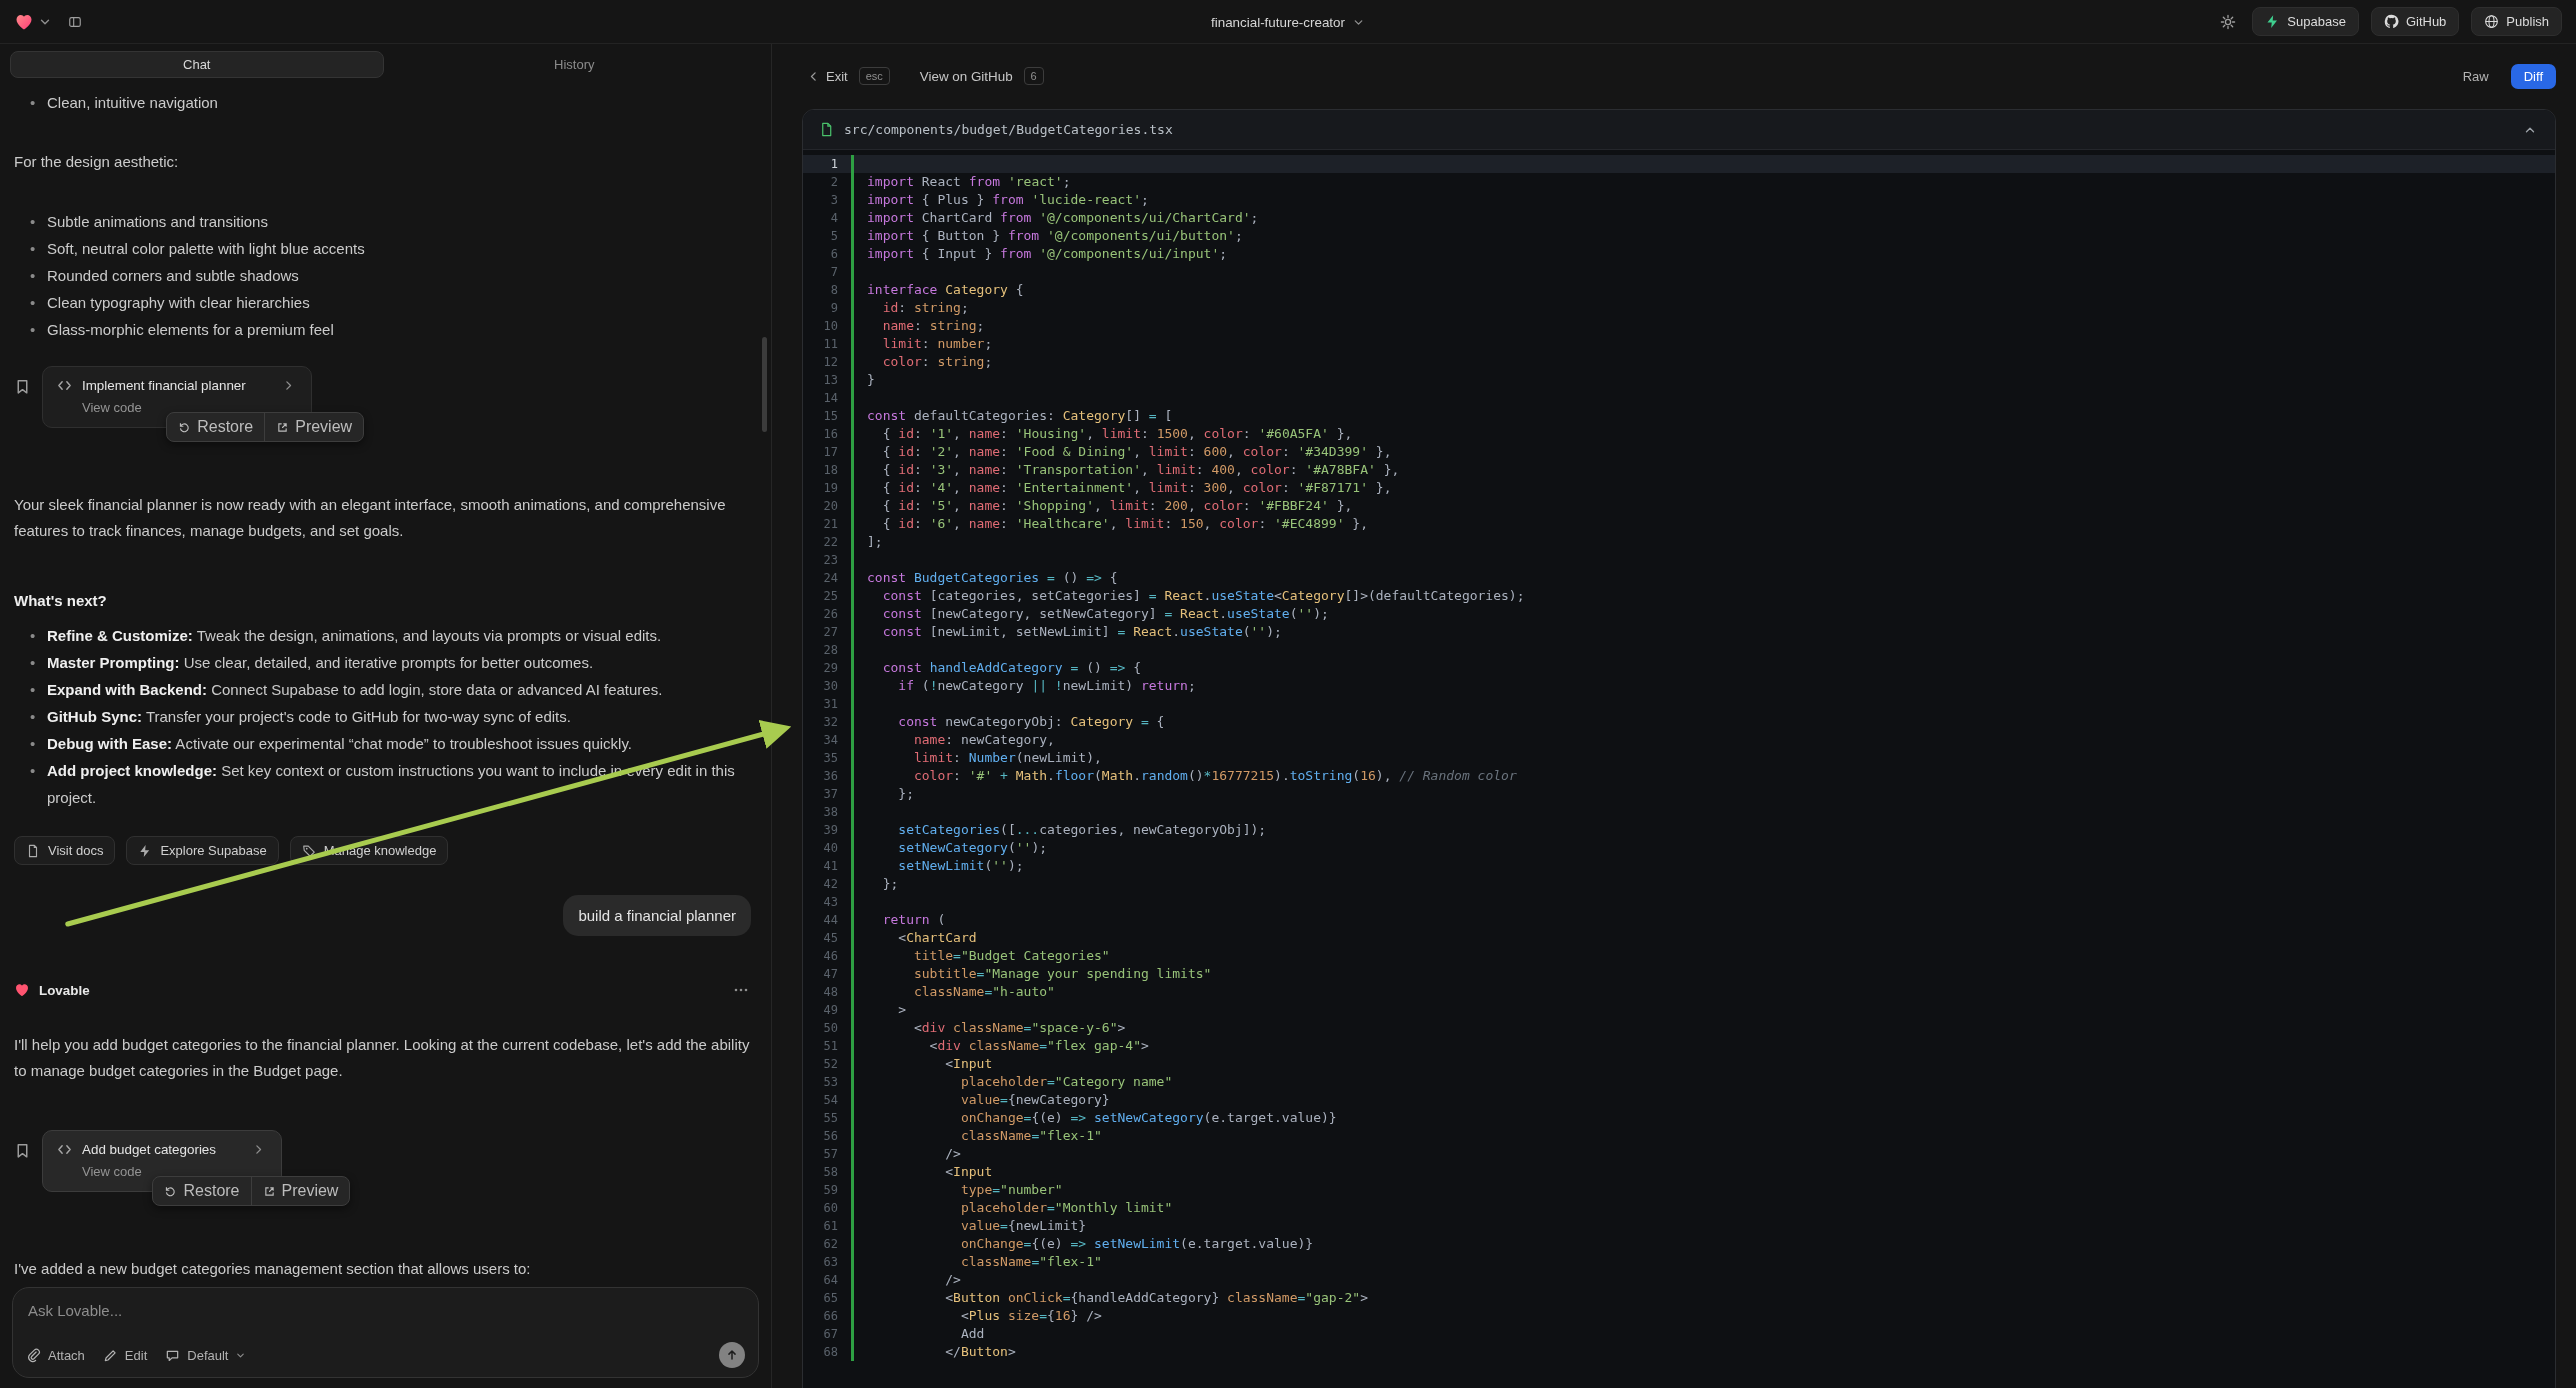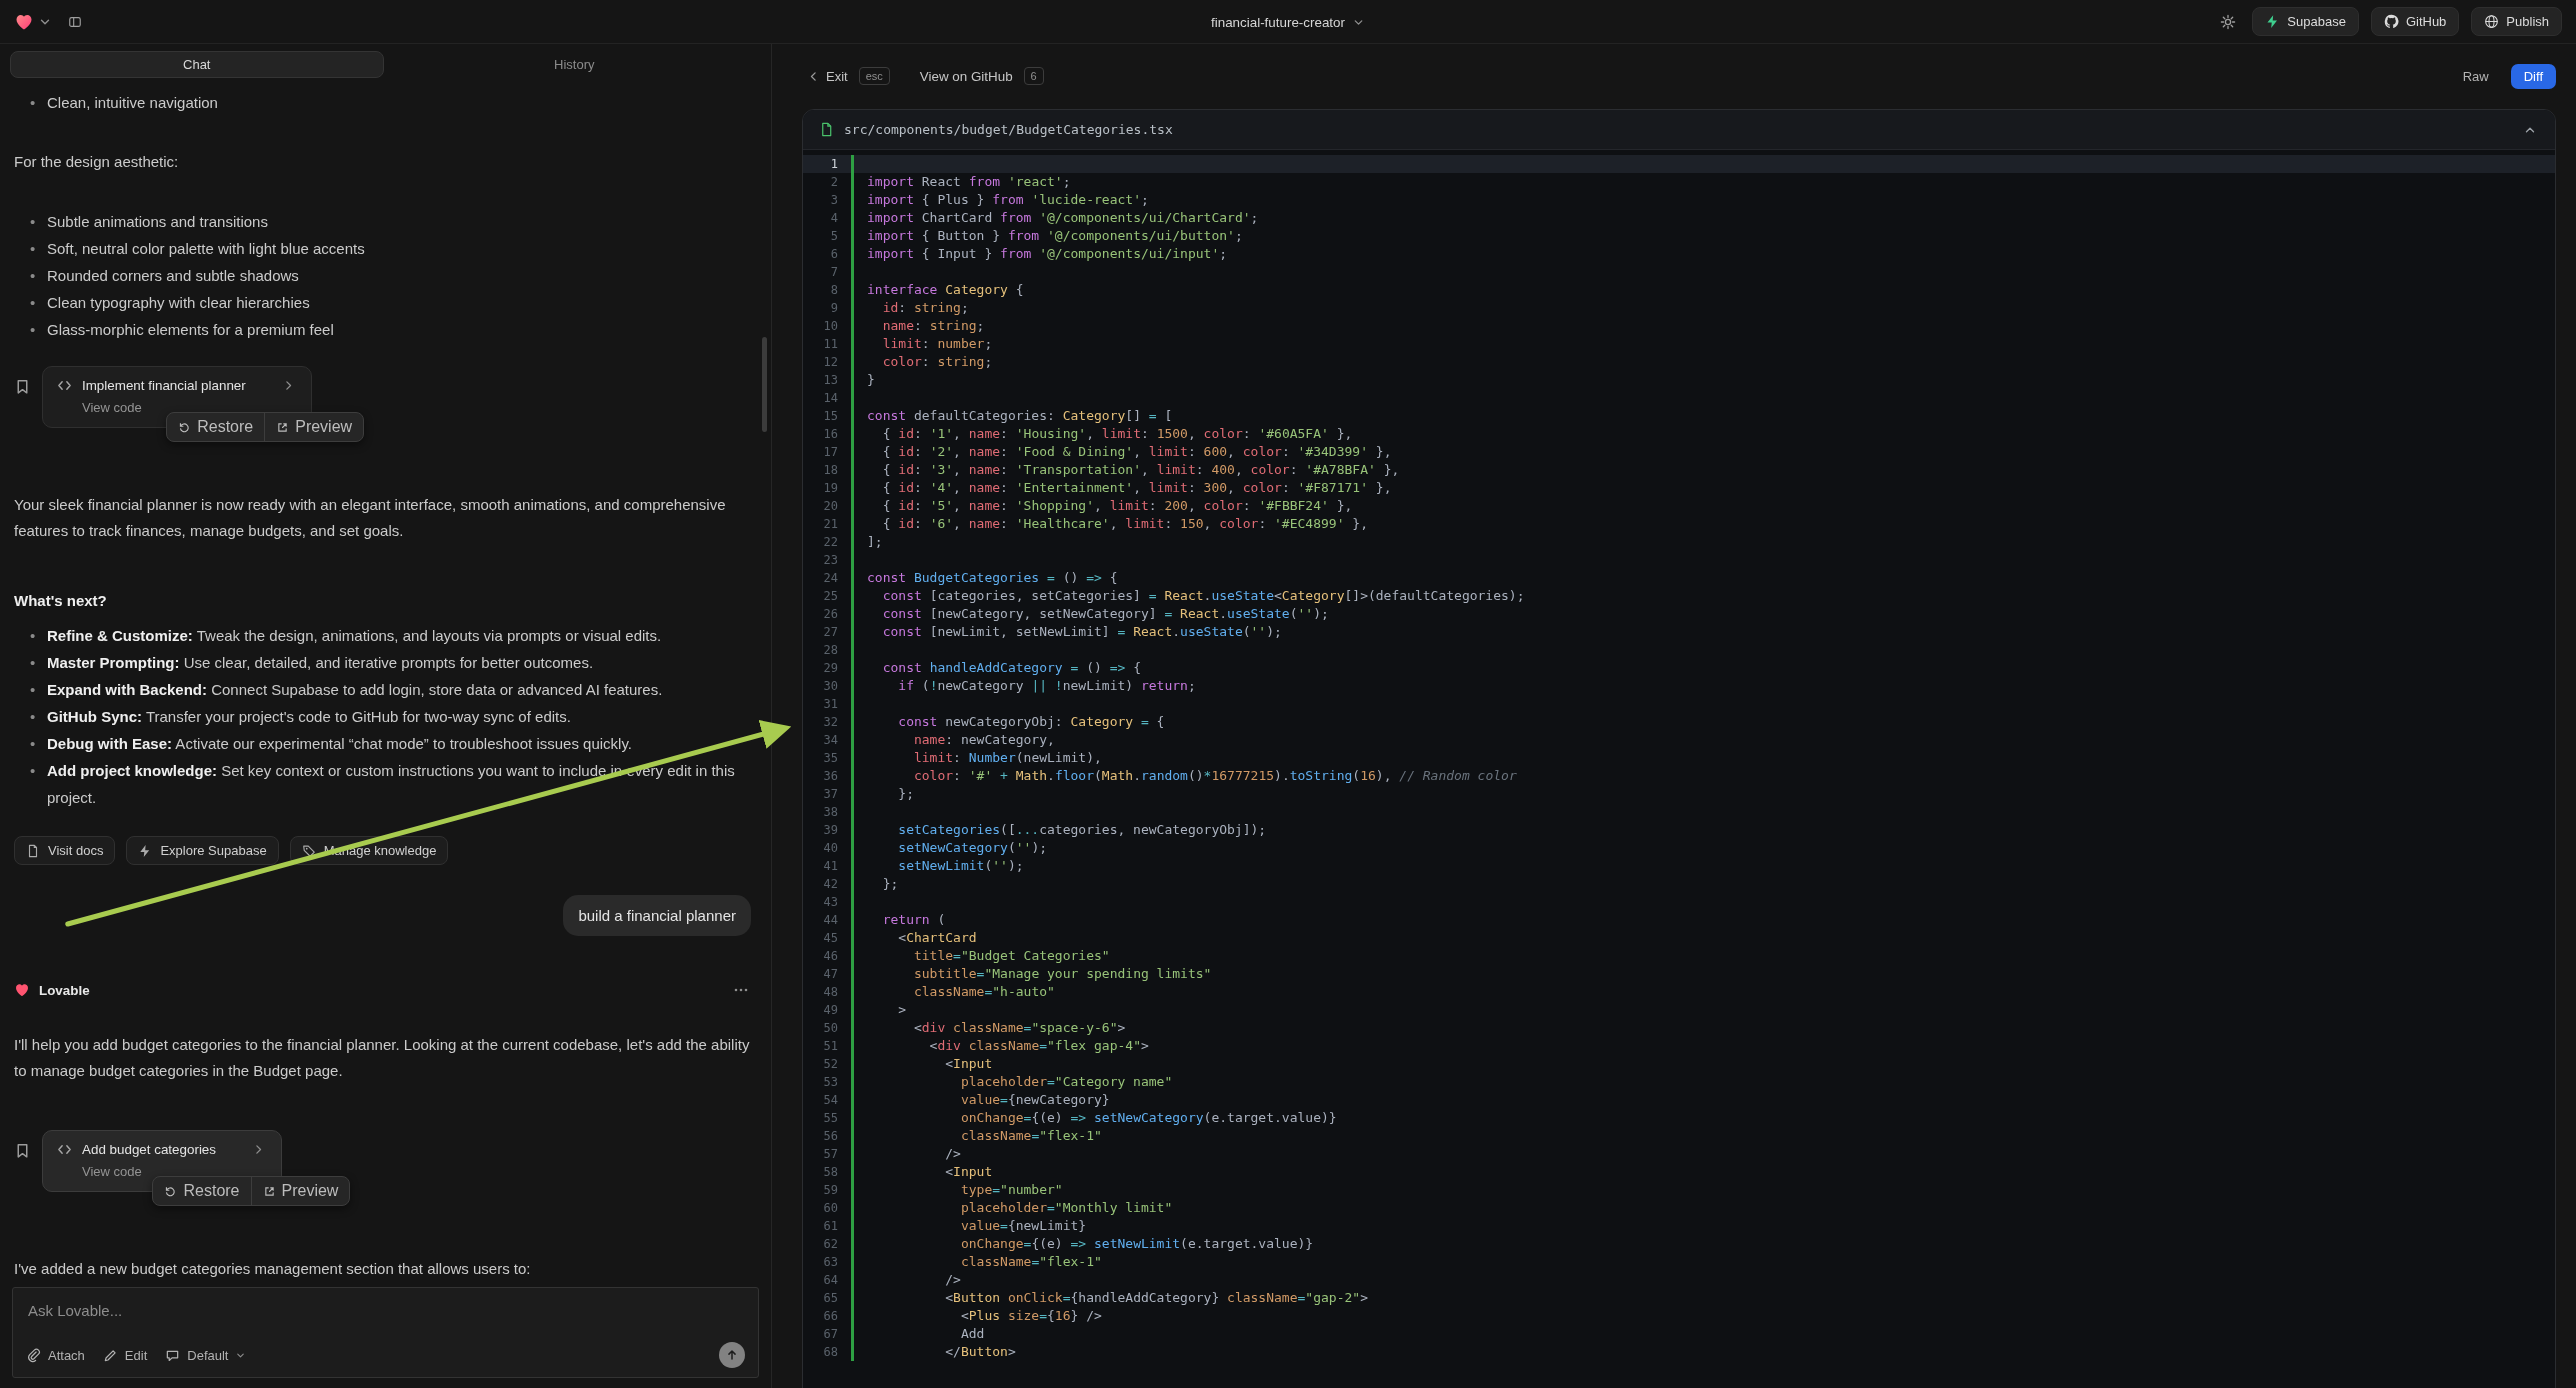--- a/index.html
+++ b/index.html
@@ -71,21 +71,21 @@
                padding:9px 15px;border-radius:15px;max-width:72%;}
   .ai-head{display:flex;align-items:center;gap:9px;margin:24px 0 4px;}
   .ai-heart{display:flex;}
   .ai-heart svg{width:16px;height:16px;}
   .ai-name{font-size:13.4px;font-weight:600;color:#e8e8e8;}
   .ai-menu{margin-left:auto;background:none;border:none;color:#8f8f8f;display:flex;cursor:pointer;padding:2px;}
   .ai-menu svg{width:16px;height:16px;}
   .chat-sb{position:absolute;right:4px;top:293px;width:5px;height:95px;border-radius:3px;background:#3c3c3c;}
 
   
-  .composer{margin:6px 12px 10px;background:#1c1c1c;border:1px solid #333;border-radius:3px;padding:12px 13px 9px;}
+  .composer{margin:6px 12px 10px;background:#1c1c1c;border:1px solid #333;border-radius:17px;padding:12px 13px 9px;}
   .composer-input{width:100%;background:transparent;border:none;outline:none;resize:none;color:#dddddd;
                   font-size:15px;font-family:inherit;height:24px;}
   .composer-input::placeholder{color:#8d8d8d;}
   .composer-row{display:flex;align-items:center;gap:18px;margin-top:14px;}
   .c-btn{display:flex;align-items:center;gap:7px;background:none;border:none;color:#b3b3b3;font-size:13px;
          cursor:pointer;font-family:inherit;padding:0;}
   .c-btn svg{width:15px;height:15px;}
   .send-btn{margin-left:auto;width:26px;height:26px;border-radius:50%;background:#828282;border:none;
             display:flex;align-items:center;justify-content:center;color:#1c1c1c;cursor:pointer;}
   .send-btn svg{width:14px;height:14px;}

